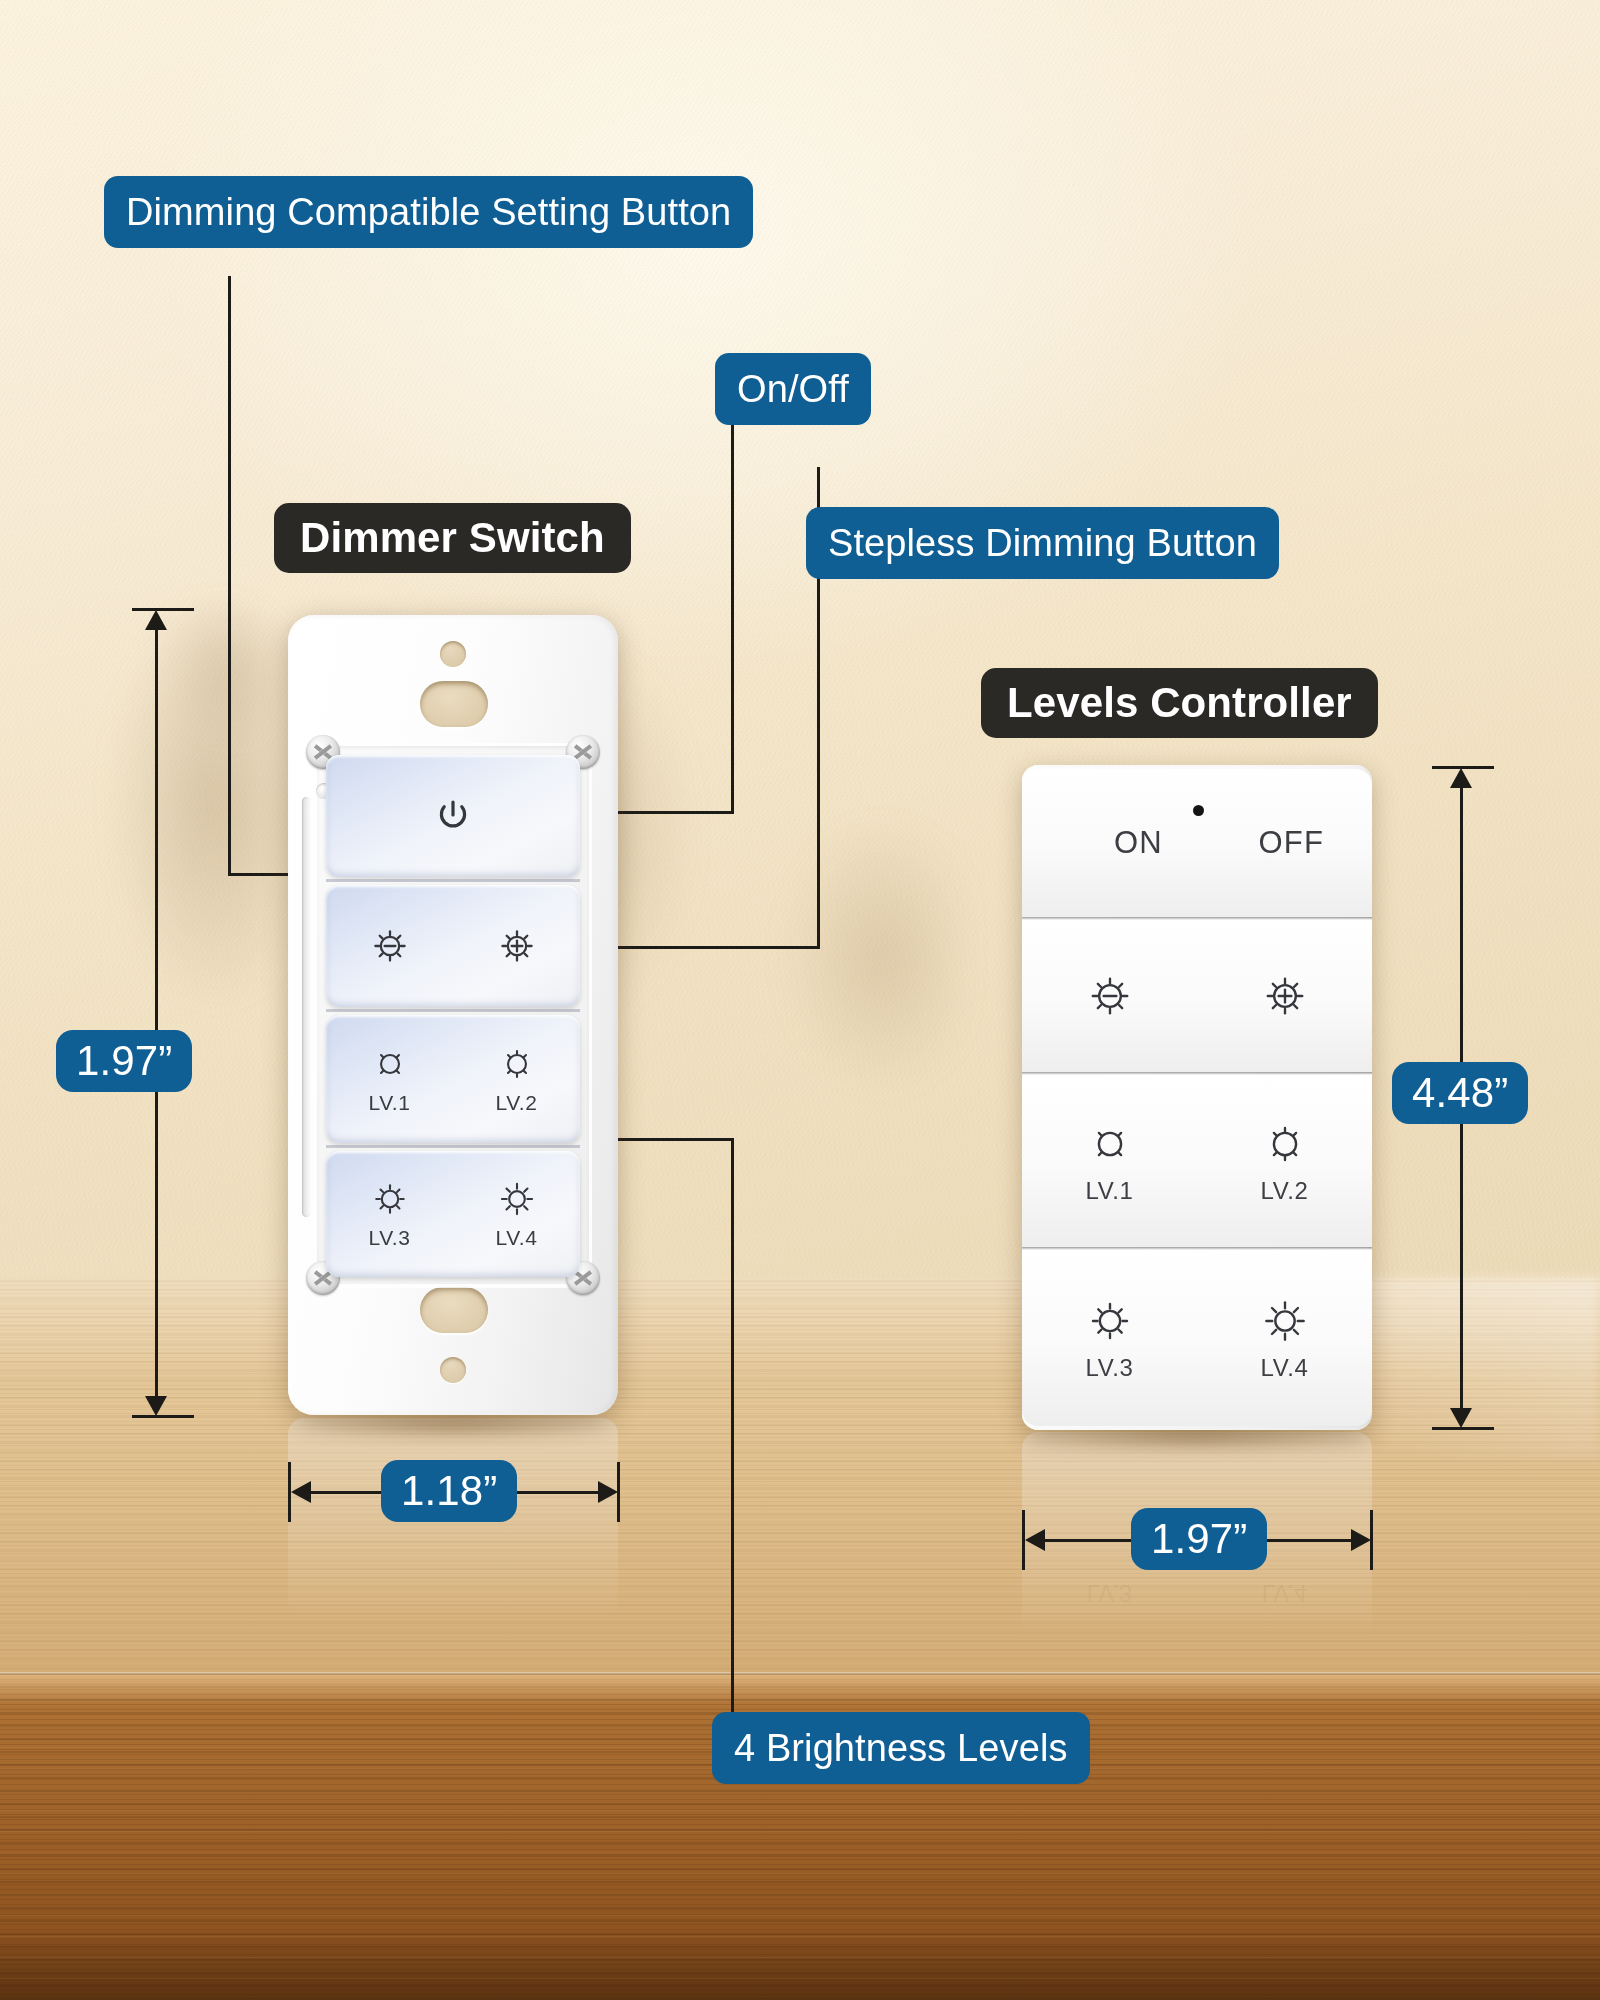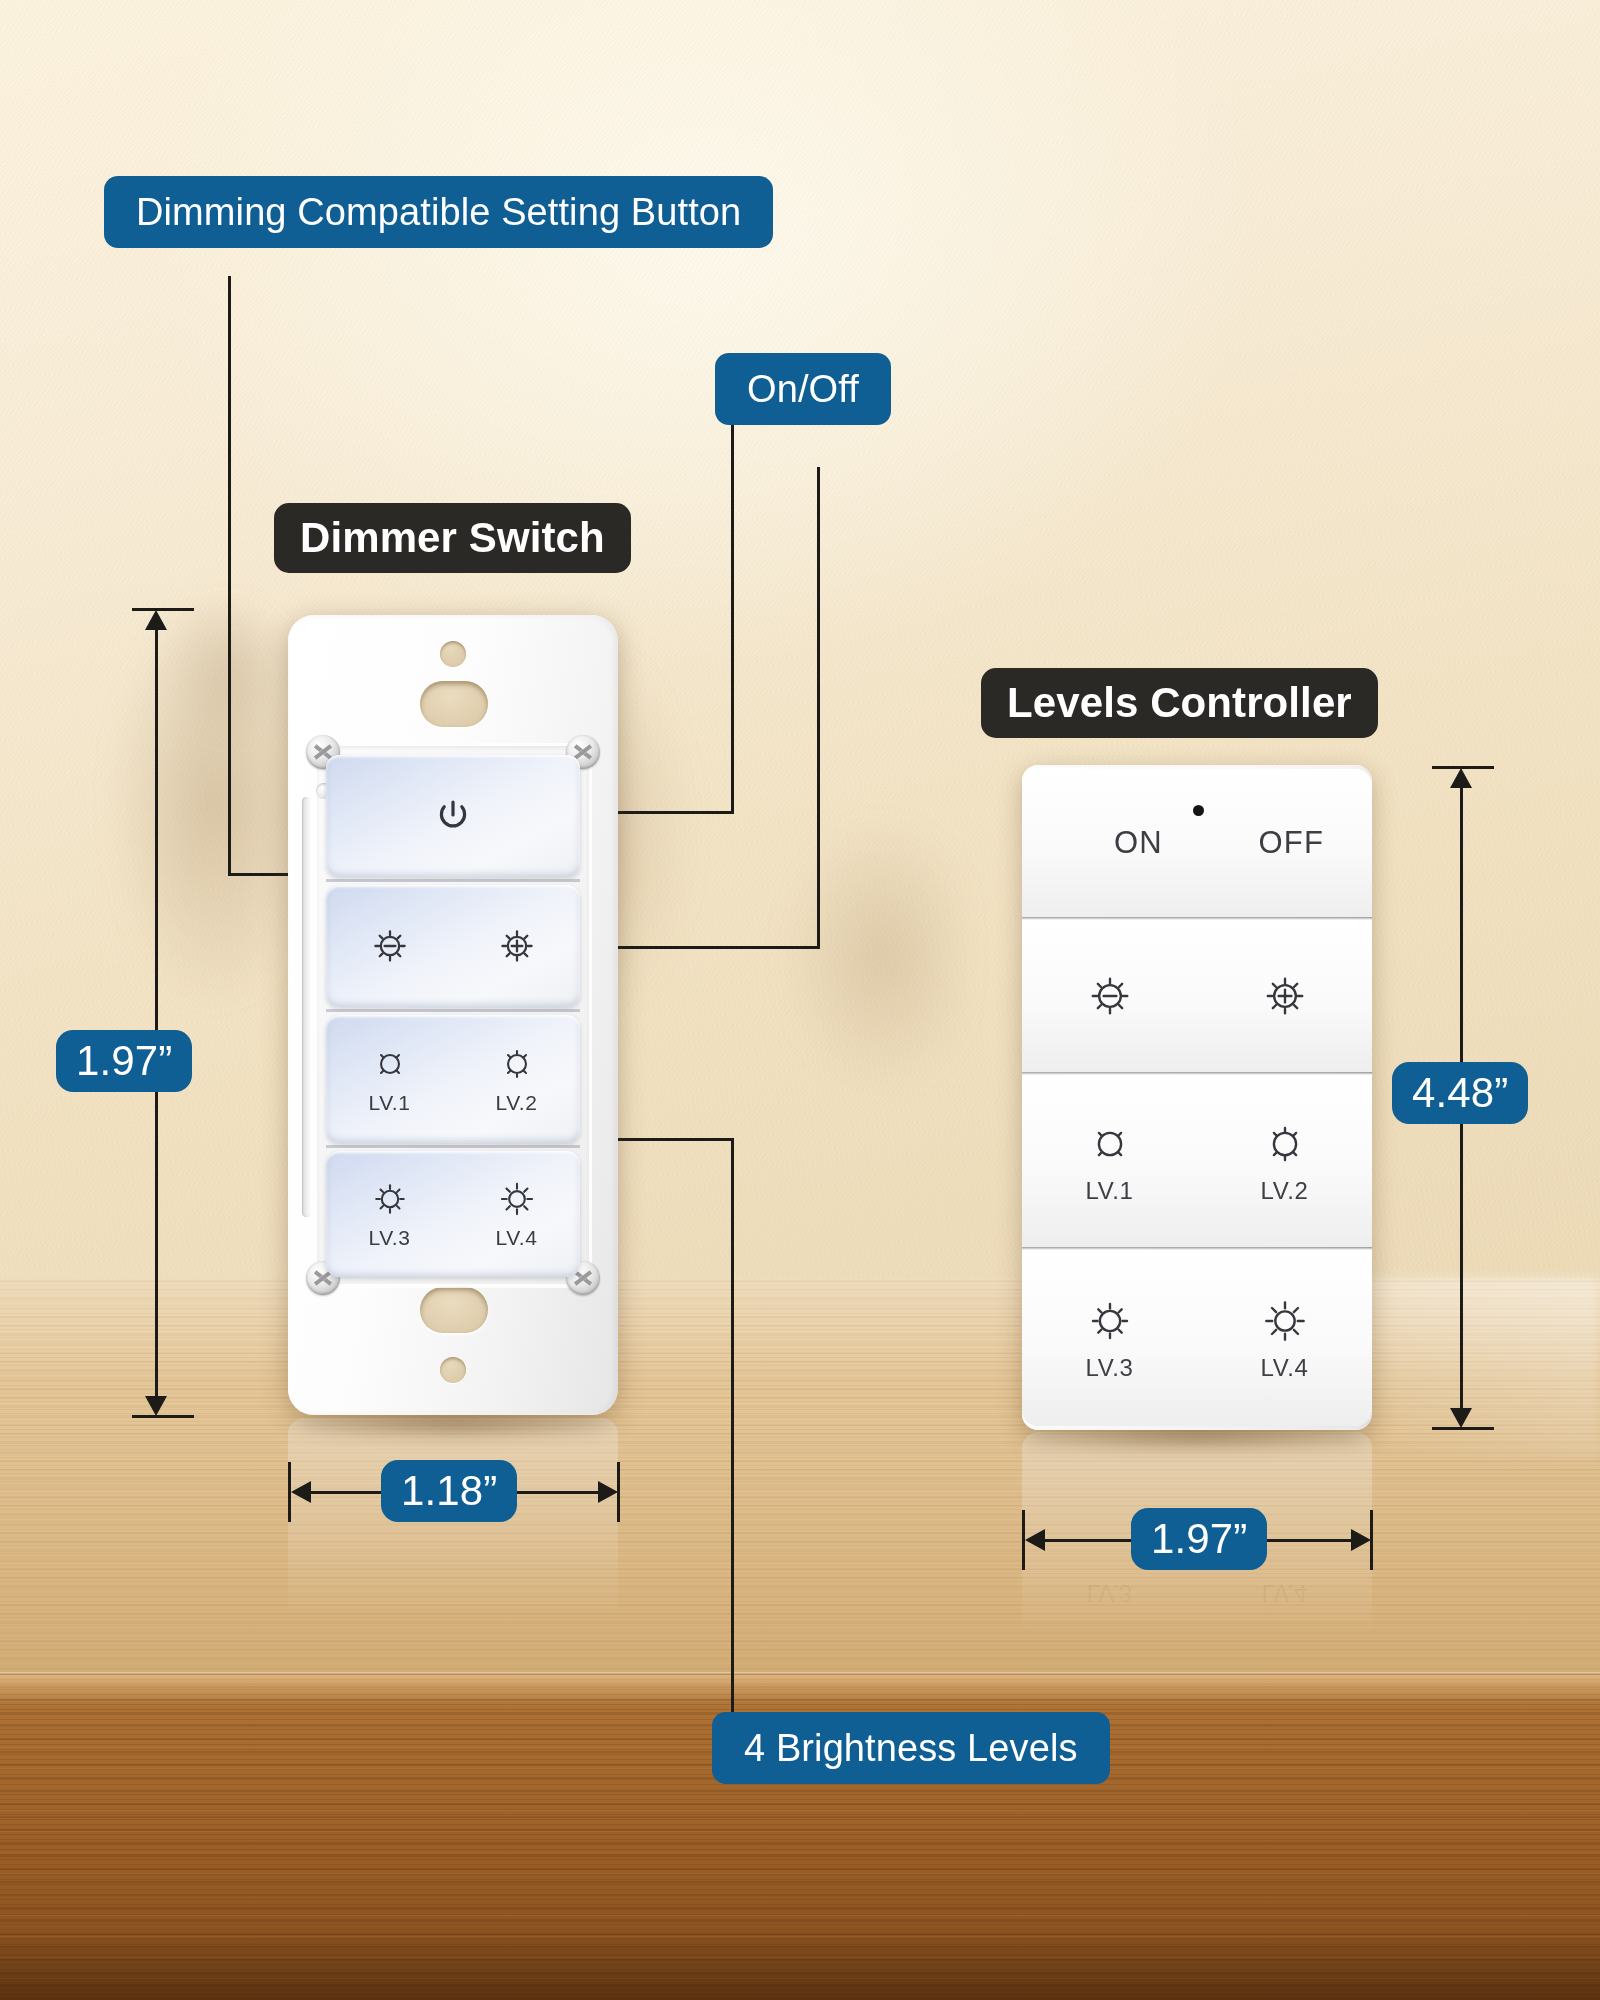--- a/index.html
+++ b/index.html
@@ -103,21 +103,21 @@
   }
 
   
   .pill {
     position: absolute; display: flex; align-items: center; justify-content: center;
     color: #ffffff; white-space: nowrap; letter-spacing: .1px;
     font-family: "Liberation Sans", sans-serif;
   }
   .pill.blue { background: #0f5e94; }
   .pill.dark { background: #2b2926; margin-left: 31px; }
-  .pill.callout { border-radius: 14px; font-size: 38px; padding: 0 32px; height: 72px; }
+  .pill.callout { border-radius: 14px; font-size: 38px; padding: 0 22px; height: 72px; }
   .pill.prodname { border-radius: 15px; font-size: 42px; font-weight: 700; padding: 0 26px; height: 70px; }
   .pill.dim { border-radius: 17px; font-size: 42px; padding: 0 20px; height: 62px; }
 
   
   .lead { position: absolute; background: #1d1b18; }
   .lead.v { width: 3px; }
   .lead.h { height: 3px; }
 
   
   .node {
@@ -289,20 +289,23 @@
   <div class="node" style="left:563px; top:1125px;"></div>
 
   <div class="pill blue callout" style="left:104px; top:176px;">
     <span>Dimming Compatible Setting Button</span>
   </div>
 
   <div class="pill blue callout" style="left:715px; top:353px;">
     <span>On/Off</span>
   </div>
 
+  <div class="pill blue callout" style="left:806px; top:507px;">
+    <span>Stepless Dimming Button</span>
+  </div>
 
   <div class="pill blue callout" style="left:712px; top:1712px;">
     <span>4 Brightness Levels</span>
   </div>
 
   <div class="pill dark prodname" style="left:243px; top:503px;">
     <span>Dimmer Switch</span>
   </div>
 
   <div class="pill dark prodname" style="left:950px; top:668px;">

